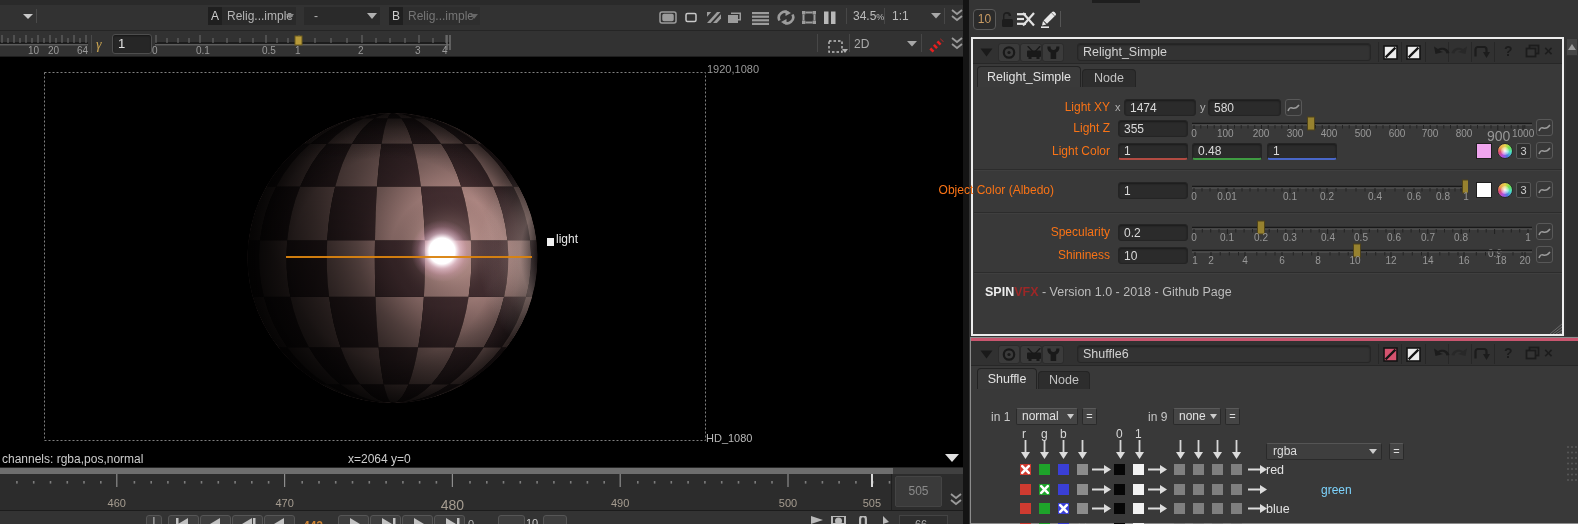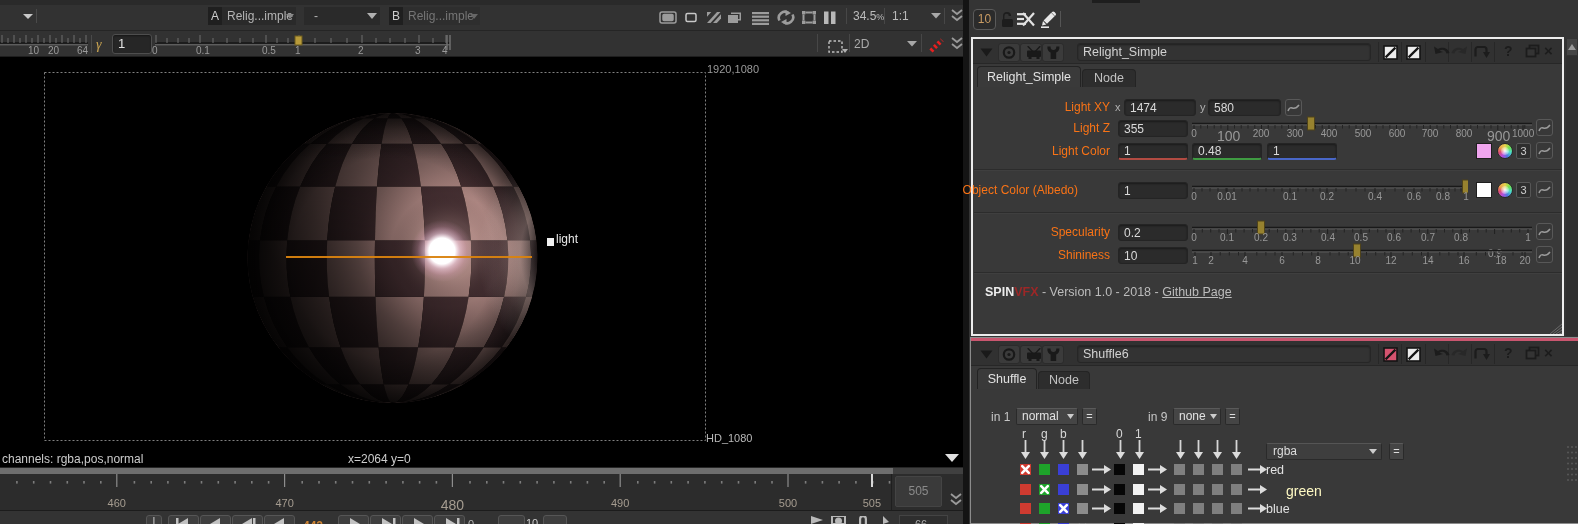--- a/index.html
+++ b/index.html
@@ -599,21 +599,21 @@
     <line x1="137.0" y1="10" x2="137.0" y2="15" stroke="#202020" stroke-width="1"></line>
     <line x1="170.8" y1="10" x2="170.8" y2="15" stroke="#202020" stroke-width="1"></line>
     <line x1="204.5" y1="10" x2="204.5" y2="15" stroke="#202020" stroke-width="1"></line>
     <line x1="238.2" y1="10" x2="238.2" y2="15" stroke="#202020" stroke-width="1"></line>
     <line x1="272.0" y1="10" x2="272.0" y2="15" stroke="#202020" stroke-width="1"></line>
     <line x1="305.8" y1="10" x2="305.8" y2="15" stroke="#202020" stroke-width="1"></line>
     <line x1="331.0" y1="10" x2="331.0" y2="15" stroke="#202020" stroke-width="1"></line>
     <rect x="115.5" y="2" width="7" height="13" fill="#97822f" stroke="#4f431a"></rect>
   </svg>
 <div class="abs" style="left:1183px;top:128px;width:22px;text-align:center;color:#989898;font-size:10px">0</div>
-<div class="abs" style="left:1217px;top:128px;width:22px;text-align:center;color:#989898;font-size:14px">100</div>
+<div class="abs" style="left:1217px;top:128px;width:22px;text-align:left;color:#989898;font-size:10px">100</div>
 <div class="abs" style="left:1250px;top:128px;width:22px;text-align:center;color:#989898;font-size:10px">200</div>
 <div class="abs" style="left:1284px;top:128px;width:22px;text-align:center;color:#989898;font-size:10px">300</div>
 <div class="abs" style="left:1318px;top:128px;width:22px;text-align:center;color:#989898;font-size:10px">400</div>
 <div class="abs" style="left:1352px;top:128px;width:22px;text-align:center;color:#989898;font-size:10px">500</div>
 <div class="abs" style="left:1386px;top:128px;width:22px;text-align:center;color:#989898;font-size:10px">600</div>
 <div class="abs" style="left:1419px;top:128px;width:22px;text-align:center;color:#989898;font-size:10px">700</div>
 <div class="abs" style="left:1453px;top:128px;width:22px;text-align:center;color:#989898;font-size:10px">800</div>
 <div class="abs" style="left:1487px;top:128px;width:22px;text-align:left;color:#989898;font-size:14px">900</div>
 <div class="abs" style="left:1512px;top:128px;width:22px;text-align:center;color:#989898;font-size:10px">1000</div>
 <div class="btn17" style="left:1536px;top:119px"></div>
@@ -627,21 +627,21 @@
 <div class="abs" style="left:1476px;top:143px;width:16px;height:16px;background:#f0a5ee;border:1px solid #1e1e1e;box-sizing:border-box"></div>
 <div class="abs" style="left:1497px;top:143px;width:16px;height:16px;border-radius:8px;background:conic-gradient(#e8d44d,#6fe04d,#4de0c8,#4d7ae0,#b44de0,#e04d6f,#e8a84d,#e8d44d);border:1px solid #2a2a2a;box-sizing:border-box"></div>
 <div class="abs" style="left:1501px;top:147px;width:8px;height:8px;border-radius:4px;background:radial-gradient(circle,rgba(255,255,255,0.95),rgba(255,255,255,0))"></div>
 <div class="abs" style="left:1516px;top:143px;width:15px;height:16px;background:#2e2e2e;border:1px solid #565656;border-radius:2px;box-sizing:border-box;color:#cfcfcf;font-size:11px;text-align:center;line-height:14px">3</div>
 <div class="btn17" style="left:1536px;top:142px"></div>
 <svg class="abs" style="left:1538px;top:146px" width="13" height="10">
     <path d="M1 8 C4 0 6 10 12 2" fill="none" stroke="#9b9b9b" stroke-width="1.5"></path>
   </svg>
 <div class="abs" style="left:974px;top:169px;width:588px;height:1px;background:#2c2c2c"></div>
 <div class="abs" style="left:974px;top:170px;width:588px;height:1px;background:#454545;opacity:.5"></div>
-<div class="lbl rlbl" style="left:928px;top:183px;width:150px">Object Color (Albedo)</div>
+<div class="lbl rlbl" style="left:904px;top:183px;width:150px">Object Color (Albedo)</div>
 <div class="in" style="left:1118px;top:182px;width:70px;height:17px">1</div>
 <svg class="abs" style="left:1192px;top:178px" width="276px" height="24">
     <line x1="0" y1="8.5" x2="274" y2="8.5" stroke="#191919" stroke-width="1.6"></line>
     <line x1="0" y1="10" x2="274" y2="10" stroke="#5d5d5d" stroke-width="1"></line>
     <line x1="10.0" y1="10" x2="10.0" y2="13.5" stroke="#242424" stroke-width="1"></line>
     <line x1="18.0" y1="10" x2="18.0" y2="13.5" stroke="#242424" stroke-width="1"></line>
     <line x1="26.0" y1="10" x2="26.0" y2="13.5" stroke="#242424" stroke-width="1"></line>
     <line x1="34.0" y1="10" x2="34.0" y2="13.5" stroke="#242424" stroke-width="1"></line>
     <line x1="42.0" y1="10" x2="42.0" y2="13.5" stroke="#242424" stroke-width="1"></line>
     <line x1="50.0" y1="10" x2="50.0" y2="13.5" stroke="#242424" stroke-width="1"></line>
@@ -812,21 +812,21 @@
 <div class="abs" style="left:1417px;top:255px;width:22px;text-align:center;color:#989898;font-size:10px">14</div>
 <div class="abs" style="left:1453px;top:255px;width:22px;text-align:center;color:#989898;font-size:10px">16</div>
 <div class="abs" style="left:1490px;top:255px;width:22px;text-align:center;color:#989898;font-size:10px">18</div>
 <div class="abs" style="left:1514px;top:255px;width:22px;text-align:center;color:#989898;font-size:10px">20</div>
 <div class="btn17" style="left:1536px;top:246px"></div>
 <svg class="abs" style="left:1538px;top:250px" width="13" height="10">
     <path d="M1 8 C4 0 6 10 12 2" fill="none" stroke="#9b9b9b" stroke-width="1.5"></path>
   </svg>
 <div class="abs" style="left:974px;top:272px;width:588px;height:1px;background:#2c2c2c"></div>
 <div class="abs" style="left:974px;top:273px;width:588px;height:1px;background:#454545;opacity:.5"></div>
-<div class="abs" style="left:985px;top:285px;font-size:12.5px;color:#bcbcbc"><b style="color:#ececec">SPIN</b><b style="color:#9c2727">VFX</b> - Version 1.0 - 2018 - <span style="text-decoration:underline">Github Page</span></div>
+<div class="abs" style="left:985px;top:285px;font-size:12.5px;color:#bcbcbc"><b style="color:#ececec">SPIN</b><b style="color:#9c2727">VFX</b> - Version 1.0 - 2018 - <span style="">Github Page</span></div>
 <svg class="abs" style="left:1548px;top:322px" width="14" height="12">
     <line x1="2" y1="12" x2="14" y2="2" stroke="#6a6a6a" stroke-width="1"></line>
     <line x1="5" y1="12" x2="14" y2="5" stroke="#6a6a6a" stroke-width="1"></line>
     <line x1="8" y1="12" x2="14" y2="8" stroke="#6a6a6a" stroke-width="1"></line>
     <line x1="11" y1="12" x2="14" y2="11" stroke="#6a6a6a" stroke-width="1"></line>
     <line x1="14" y1="12" x2="14" y2="14" stroke="#6a6a6a" stroke-width="1"></line>
   </svg>
 <div class="abs" style="left:1566px;top:38px;width:12px;height:298px;background:#2f2f2f"></div>
 <div class="abs" style="left:1566px;top:38px;width:12px;height:18px;background:#454545;border:1px solid #333;box-sizing:border-box"></div>
 <svg class="abs" style="left:1568px;top:44px" width="8" height="6">
@@ -998,21 +998,21 @@
     <path d="M12 0 L12 9 L19 4.5 Z" fill="#dcdcdc"></path>
   </svg>
 <div class="chk" style="left:1174px;top:483.5px;background:#7f7f7f"></div>
 <div class="chk" style="left:1193px;top:483.5px;background:#7f7f7f"></div>
 <div class="chk" style="left:1212px;top:483.5px;background:#7f7f7f"></div>
 <div class="chk" style="left:1231px;top:483.5px;background:#7f7f7f"></div>
 <svg class="abs" style="left:1248px;top:484.5px" width="19" height="9">
     <line x1="0" y1="4.5" x2="13" y2="4.5" stroke="#dcdcdc" stroke-width="2"></line>
     <path d="M12 0 L12 9 L19 4.5 Z" fill="#dcdcdc"></path>
   </svg>
-<div class="abs" style="left:1286px;top:482.5px;color:#fef9c3;font-size:14px">green</div>
+<div class="abs" style="left:1321px;top:482.5px;color:#7dd3fc;font-size:12px">green</div>
 <div class="chk" style="left:1020px;top:503px;background:#cf3b30"></div>
 <div class="chk" style="left:1039px;top:503px;background:#1ea32a"></div>
 <div class="chk" style="left:1058px;top:503px;background:#3a3fd6"></div>
 <svg class="abs" style="left:1058px;top:503px" width="11" height="11">
     <g stroke="#ffffff" stroke-width="2.6" stroke-linecap="round">
       <line x1="2.2" y1="2.2" x2="8.8" y2="8.8"></line>
       <line x1="8.8" y1="2.2" x2="2.2" y2="8.8"></line>
     </g>
   </svg>
 <div class="chk" style="left:1077px;top:503px;background:#8c8c8c"></div>

